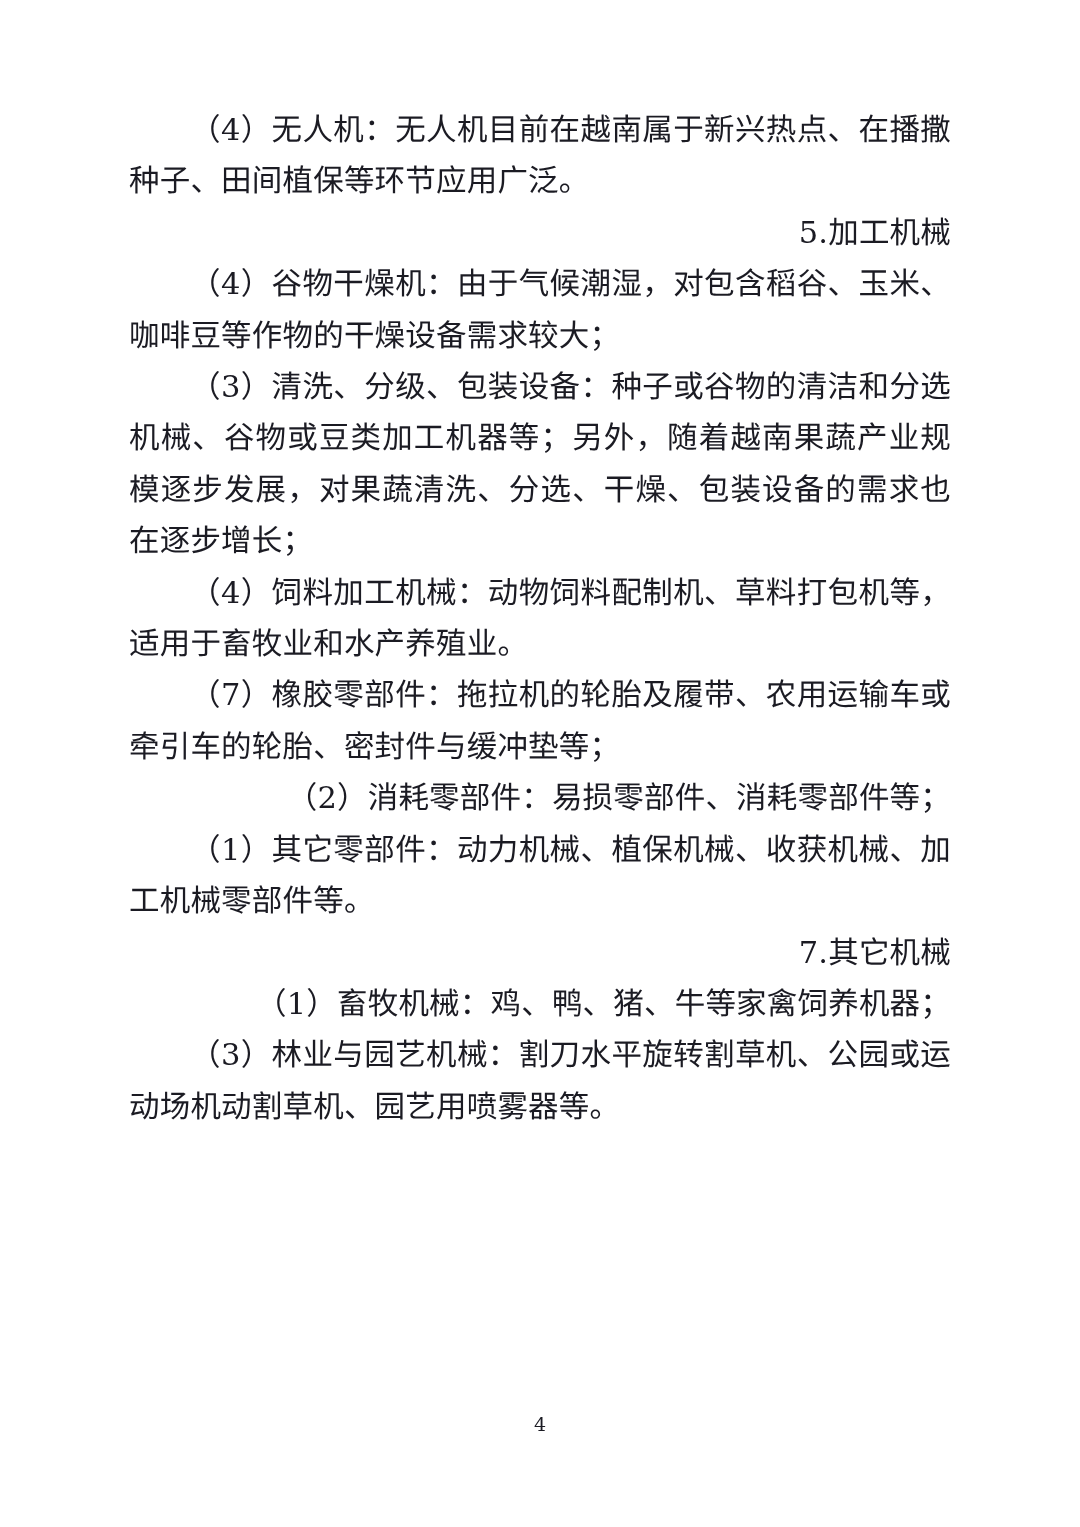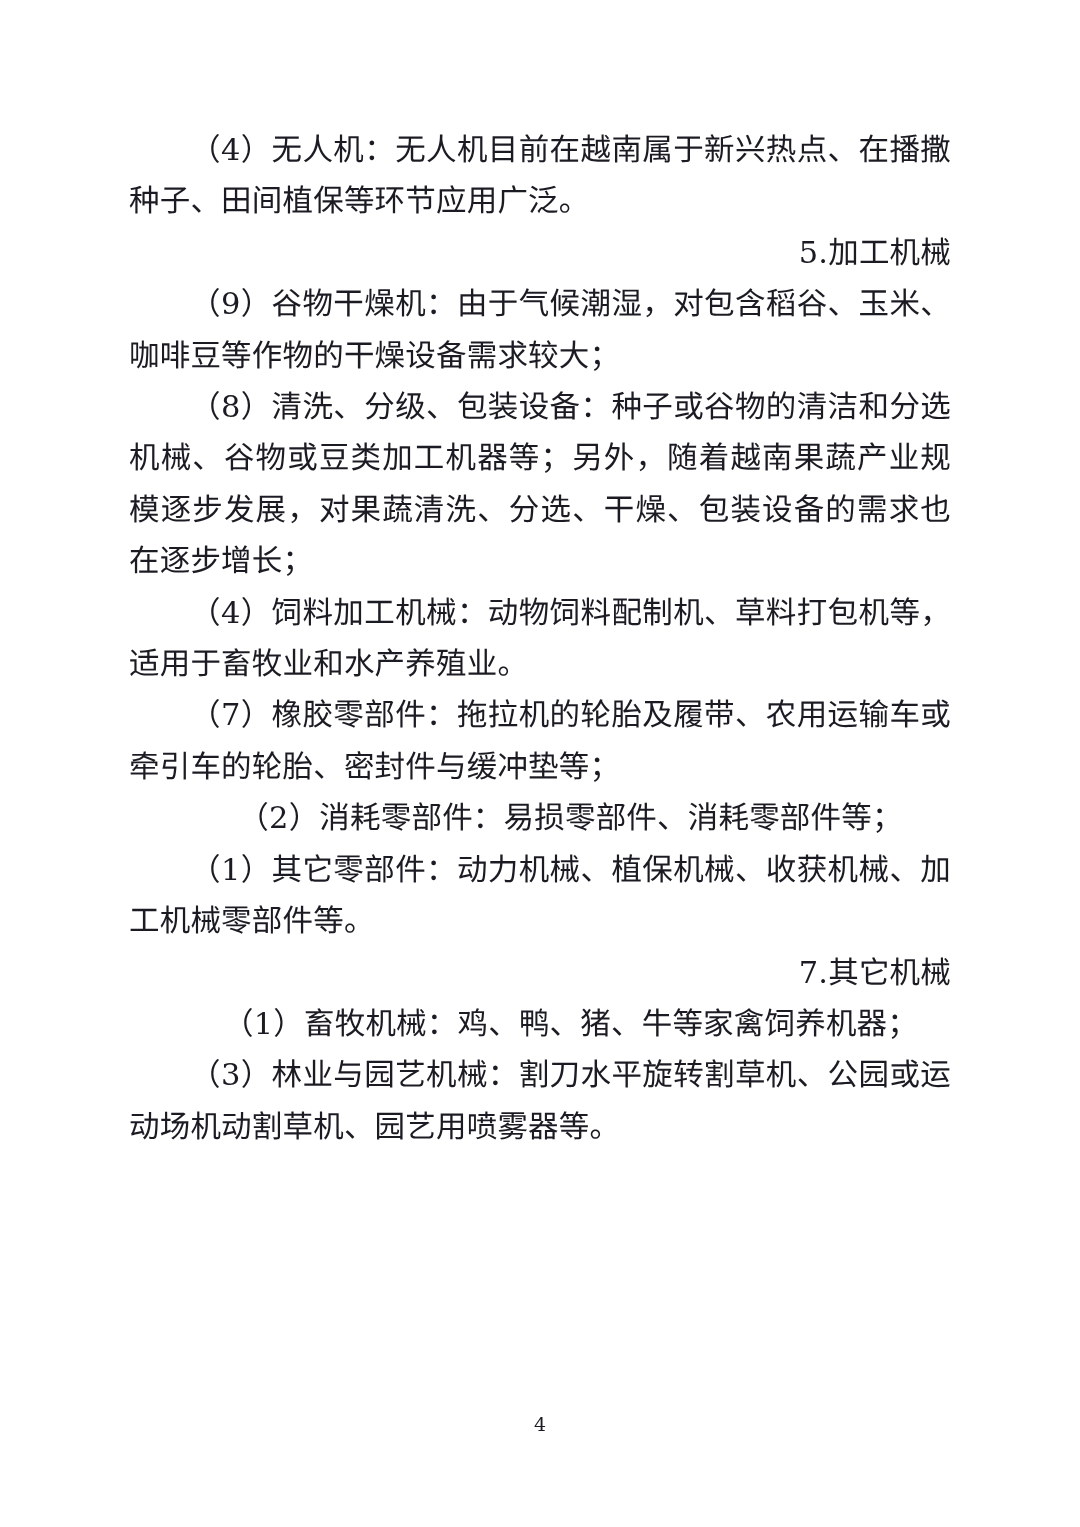--- a/index.html
+++ b/index.html
@@ -13,21 +13,21 @@
     width: 1080px;
     height: 1527px;
     margin: 0 auto;
     background: #ffffff;
     box-sizing: border-box;
     overflow: hidden;
   }
   .content {
     position: absolute;
     left: 129px;
-    top: 124px;
+    top: 104px;
     width: 822px;
   }
   
   .para {
     font-family: "DejaVu Serif", "Liberation Serif", serif;
     font-size: 30.5px;
     line-height: 51.4px;
     color: #1b1b23;
     text-align: justify;
     text-justify: inter-character;
@@ -37,21 +37,21 @@
     letter-spacing: 0.2px;
     font-weight: 400;
     -webkit-font-smoothing: antialiased;
   }
   
   .para.heading {
     text-align: right;
   }
   
   .para.short {
-    text-align: center;
+    text-align: right;
   }
   .page-number {
     position: absolute;
     left: 0;
     right: 0;
     top: 1412px;
     text-align: center;
     font-family: "DejaVu Serif", "Liberation Serif", serif;
     font-size: 19px;
     line-height: 24px;
@@ -62,24 +62,24 @@
 <body>
 
 <div class="page">
 
   <div class="content">
 
     <p class="para">（4）无人机：无人机目前在越南属于新兴热点、在播撒种子、田间植保等环节应用广泛。</p>
 
     <p class="para heading">5.加工机械</p>
 
-    <p class="para">（9）谷物干燥机：由于气候潮湿，对包含稻谷、玉米、咖啡豆等作物的干燥设备需求较大；</p>
+    <p class="para">（4）谷物干燥机：由于气候潮湿，对包含稻谷、玉米、咖啡豆等作物的干燥设备需求较大；</p>
 
 
-    <p class="para">（8）清洗、分级、包装设备：种子或谷物的清洁和分选机械、谷物或豆类加工机器等；另外，随着越南果蔬产业规模逐步发展，对果蔬清洗、分选、干燥、包装设备的需求也在逐步增长；</p>
+    <p class="para">（3）清洗、分级、包装设备：种子或谷物的清洁和分选机械、谷物或豆类加工机器等；另外，随着越南果蔬产业规模逐步发展，对果蔬清洗、分选、干燥、包装设备的需求也在逐步增长；</p>
 
     <p class="para">（4）饲料加工机械：动物饲料配制机、草料打包机等，适用于畜牧业和水产养殖业。</p>
 
 
     <p class="para">（7）橡胶零部件：拖拉机的轮胎及履带、农用运输车或牵引车的轮胎、密封件与缓冲垫等；</p>
 
     <p class="para short">（2）消耗零部件：易损零部件、消耗零部件等；</p>
 
     <p class="para">（1）其它零部件：动力机械、植保机械、收获机械、加工机械零部件等。</p>
 

